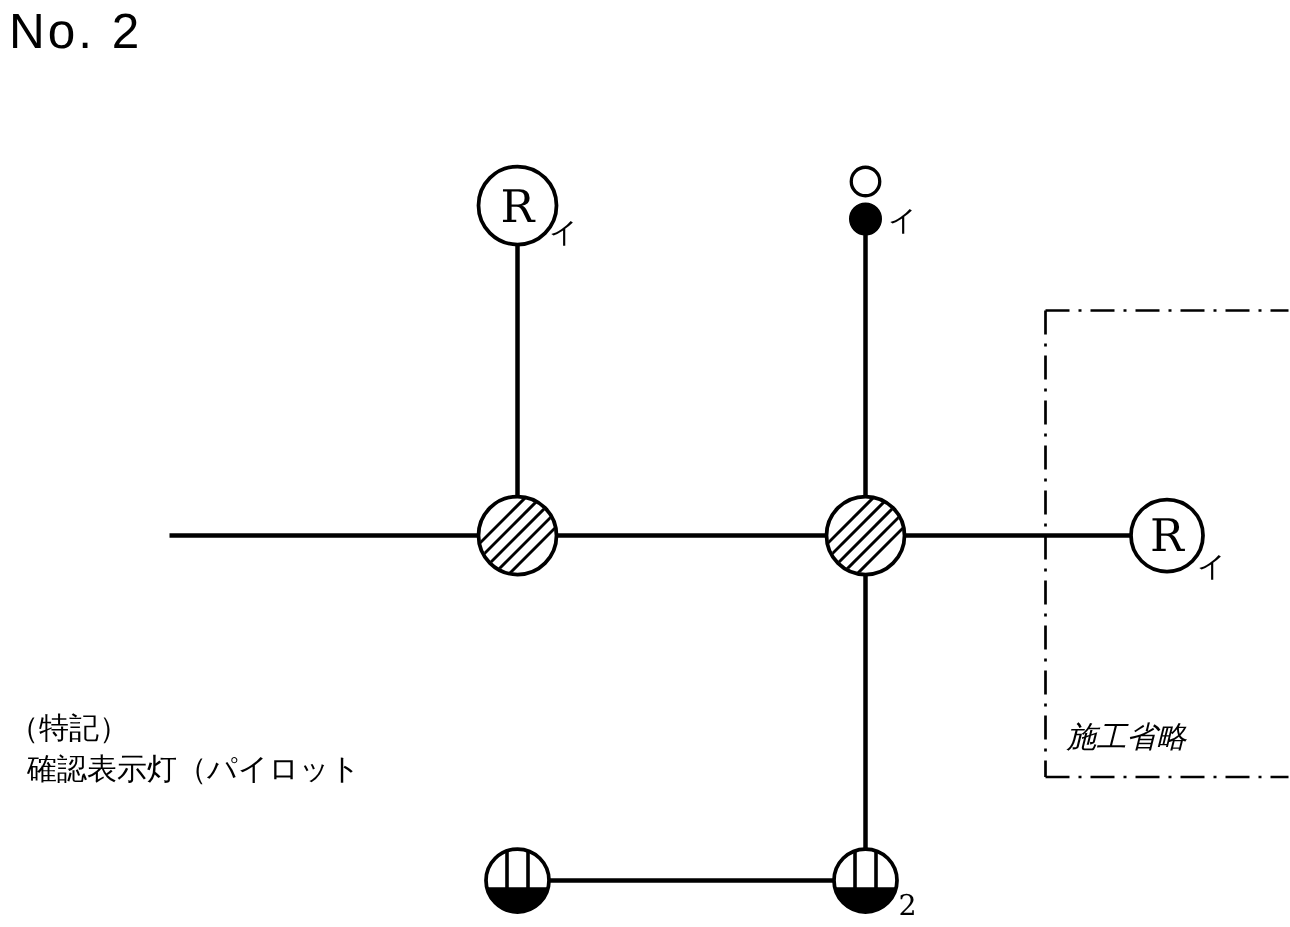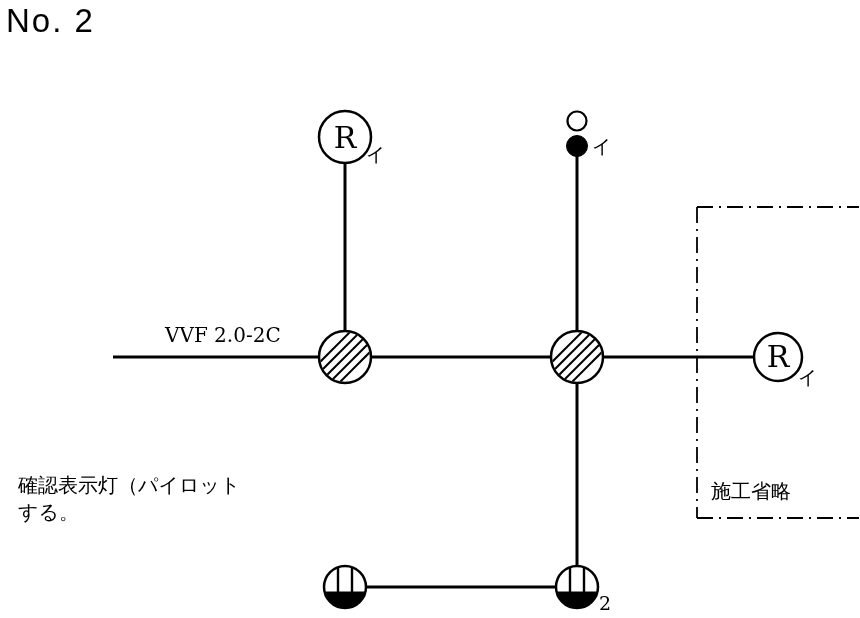--- a/index.html
+++ b/index.html
@@ -34,21 +34,21 @@
   .source-label {
     position:absolute; left:36px; top:317px;
     font-size:20px; line-height:23px; white-space:nowrap;
   }
   .cable-label {
     position:absolute; left:165px; top:323px;
     font-size:20px; white-space:nowrap;
   }
   .omit-label {
     position:absolute; left:711px; top:478px;
-    font-size:20px; white-space:nowrap;
+    font-size:20px; white-space:nowrap;font-style:italic;
   }
   .notes {
     position:absolute; left:6px; top:472px;
     font-size:20px; line-height:27px; white-space:nowrap;
   }
   .notes .indent { padding-left:12px; }
 </style>
 </head>
 <body>
 
@@ -126,22 +126,21 @@
     <g>
       <circle class="sym" cx="577" cy="587" r="21"></circle>
       <path class="filled" d="M 556.6 592 A 21 21 0 0 0 597.4 592 Z"></path>
       <line class="vline" x1="570" y1="567.4" x2="570" y2="592"></line>
       <line class="vline" x1="584" y1="567.4" x2="584" y2="592"></line>
       <text class="count-label" x="599" y="610">2</text>
     </g>
   </svg>
 
 
-  <div class="cable-label">VVF 2.0-2C</div>
 
   <div class="omit-label">施工省略</div>
 
   <div class="notes">
+    <div>（特記）</div>
     <div class="indent">確認表示灯（パイロット</div>
-    <div class="indent">する。</div>
   </div>
 
 </div>
 
 </body></html>

